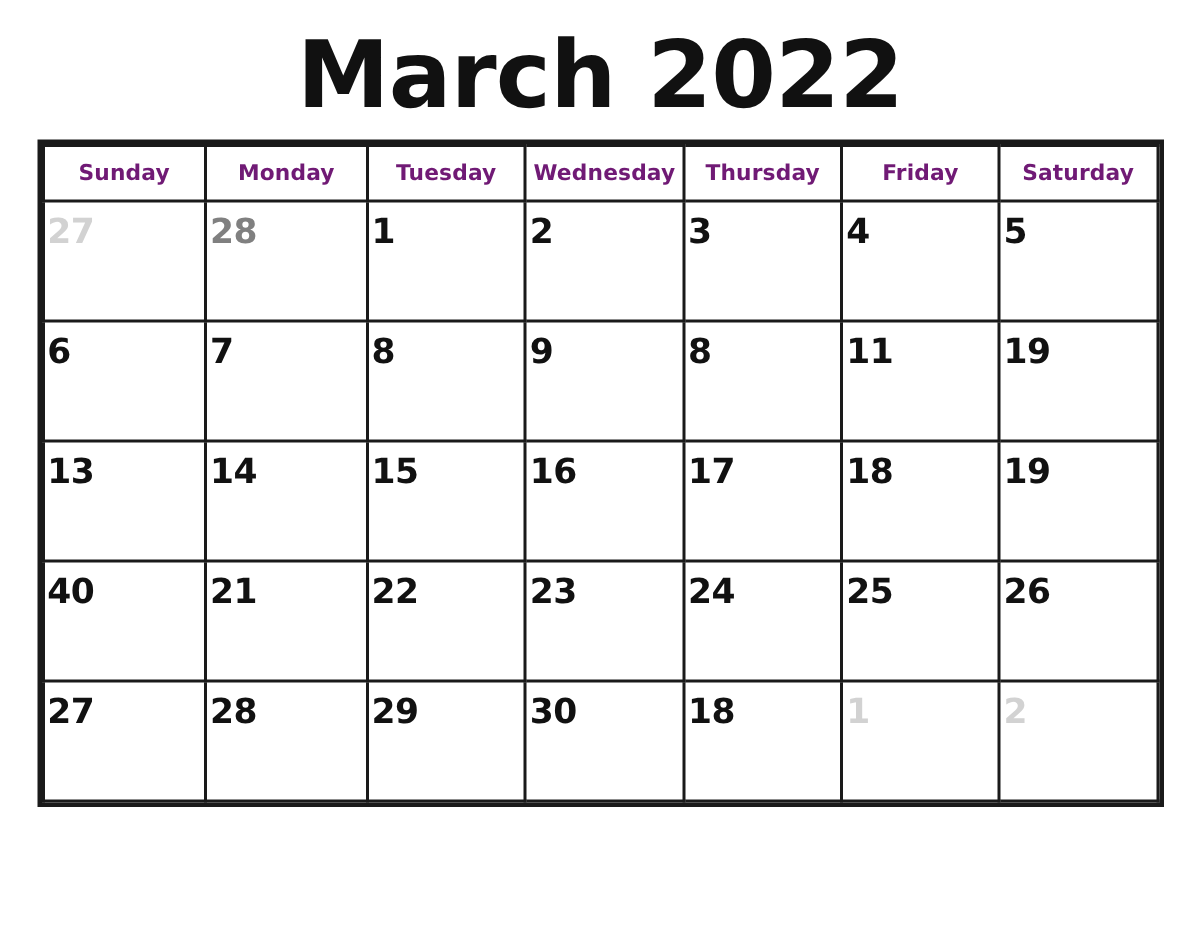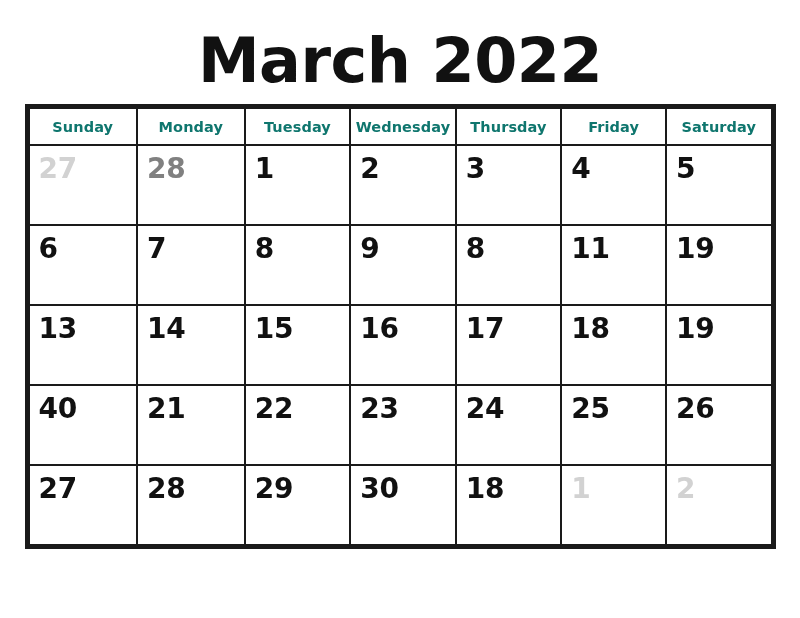--- a/index.html
+++ b/index.html
@@ -25,21 +25,20 @@
   }
 
   
   .title-bar {
     height: 93px;
     display: flex;
     align-items: center;
     justify-content: center;
     padding-top: 6px;
     box-sizing: border-box;
-    margin-top: 11px;
   }
   .title {
     font-family: "DejaVu Sans", sans-serif;
     font-size: 62px;
     font-weight: bold;
     color: #111111;
     letter-spacing: -0.5px;
     line-height: 1;
     white-space: nowrap;
   }
@@ -73,39 +72,39 @@
   }
 
   
   table.calendar thead th {
     height: 35px;
     text-align: center;
     vertical-align: middle;
     font-family: "DejaVu Sans", sans-serif;
     font-size: 14.5px;
     font-weight: bold;
-    color: #0f766e;
+    color: #701a75;
     letter-spacing: 0.1px;
   }
   th.weekend, td.weekend {
     background: #f7f7f7;
   }
 
   
   table.calendar tbody td {
     height: 78px;
   }
   .daynum {
     display: block;
     font-family: "DejaVu Sans", sans-serif;
-    font-size: 28px;
+    font-size: 23px;
     font-weight: bold;
     color: #111111;
     line-height: 1;
-    padding: 9px 0 0 9px;
+    padding: 9px 0 0 2px;
     letter-spacing: -0.3px;
   }
   .daynum.muted-dark { color: #808080; }
   .daynum.muted-light { color: #d2d2d2; }
 
   
   .footer {
     flex: 1;
     display: flex;
     align-items: center;

